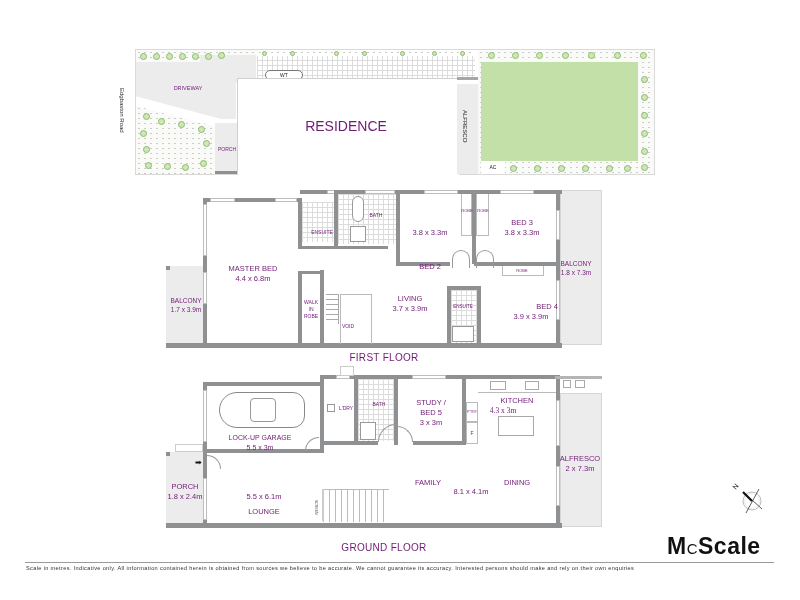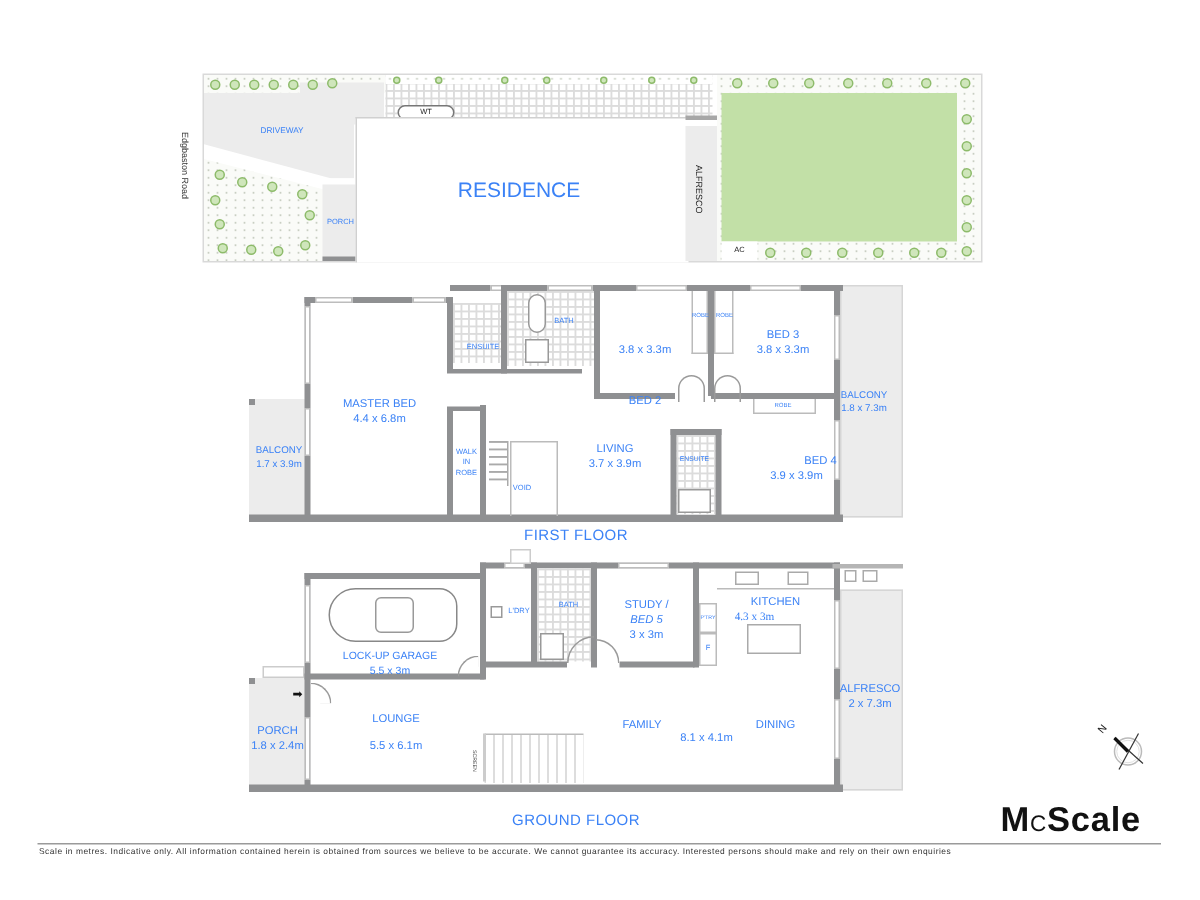--- a/index.html
+++ b/index.html
@@ -1,18 +1,18 @@
 <!DOCTYPE html>
 <html><head>
 <meta charset="utf-8">
 <style>
   html, body { margin:0; padding:0; background:#fff; }
   body { width:800px; height:600px; position:relative; overflow:hidden; font-family:"Liberation Sans", sans-serif; color:#222; }
   .abs { position:absolute; }
-  .lbl { position:absolute; text-align:center; font-size:7.5px; line-height:10px; color:#3b82f6; white-space:nowrap; transform:translate(-50%,-50%); }
+  .lbl { position:absolute; text-align:center; font-size:7.5px; line-height:10px; color:#701a75; white-space:nowrap; transform:translate(-50%,-50%); }
   .lbl.sm { font-size:5px; line-height:7px; }
   .lbl.big { font-size:14px; line-height:16px; }
   .lbl.title { font-size:10px; line-height:12px; letter-spacing:0.3px; }
   .wall { position:absolute; background:#8f9092; }
   .wall-lt { position:absolute; background:#d4d4d4; }
   .glass { position:absolute; background:#fff; border:1px solid #bdbdbd; box-sizing:border-box; }
   .grey-area { position:absolute; background:#ececec; }
   .tile { position:absolute; background-color:#fff;
           background-image:linear-gradient(#dcdcdc 1px, transparent 1px), linear-gradient(90deg,#dcdcdc 1px, transparent 1px);
           background-size:5px 5px; }
@@ -240,21 +240,21 @@
   <div class="abs" style="left:360px;top:422px;width:16px;height:18px;border:1px solid #999;background:#fff;box-sizing:border-box;"></div>
   <div class="wall" style="left:358px;top:441px;width:20px;height:4px;"></div>
   <div class="wall" style="left:394px;top:375px;width:4px;height:70px;"></div>
   <div class="lbl sm" style="left:379px;top:404px;">BATH</div>
   <div class="door-arc" style="left:378px;top:424px;width:18px;height:18px;border-radius:18px 0 0 0;border-right:none;border-bottom:none;"></div>
 
   <div class="wall" style="left:413px;top:441px;width:50px;height:4px;"></div>
   <div class="wall" style="left:462px;top:375px;width:4px;height:70px;"></div>
   <div class="door-arc" style="left:397px;top:426px;width:16px;height:16px;border-radius:0 16px 0 0;border-left:none;border-bottom:none;"></div>
   <div class="lbl" style="left:431px;top:403px;text-align:center;">STUDY /</div>
-  <div class="lbl" style="left:431px;top:413px;font-style:italic;">BED 5</div>
+  <div class="lbl" style="left:431px;top:413px;">BED 5</div>
   <div class="lbl" style="left:431px;top:423px;">3 x 3m</div>
 
   <div class="abs" style="left:466px;top:402px;width:12px;height:20px;border:1px solid #bbb;box-sizing:border-box;"></div>
   <div class="lbl sm" style="left:472px;top:412px;font-size:3.5px;">P'TRY</div>
   <div class="abs" style="left:466px;top:422px;width:12px;height:22px;border:1px solid #bbb;box-sizing:border-box;"></div>
   <div class="lbl sm" style="left:472px;top:433px;">F</div>
 
   <div class="abs" style="left:478px;top:379px;width:78px;height:13px;border-bottom:1px solid #bbb;"></div>
   <div class="abs" style="left:490px;top:381px;width:16px;height:9px;border:1px solid #aaa;box-sizing:border-box;"></div>
   <div class="abs" style="left:525px;top:381px;width:14px;height:9px;border:1px solid #aaa;box-sizing:border-box;"></div>
@@ -267,21 +267,21 @@
   <div class="abs" style="left:323px;top:489px;width:66px;height:32px;
        background-image:linear-gradient(90deg,#bbb 1px, transparent 1px);background-size:6px 32px;border-top:1px solid #bbb;"></div>
   <div class="abs" style="left:322px;top:489px;width:2px;height:32px;background:#ccc;"></div>
   <div class="abs vert" style="left:314px;top:500px;font-size:3.5px;color:#444;">SCREEN</div>
 
   <div class="door-arc" style="left:207px;top:455px;width:14px;height:14px;border-radius:0 14px 0 0;border-left:none;border-bottom:none;"></div>
   <div class="abs" style="left:195px;top:459px;font-size:8px;line-height:8px;color:#111;">➡</div>
 
   <div class="lbl" style="left:185px;top:487px;">PORCH</div>
   <div class="lbl" style="left:185px;top:497px;">1.8 x 2.4m</div>
-  <div class="lbl" style="left:264px;top:479px;">LOUNGE</div>
+  <div class="lbl" style="left:264px;top:512px;">LOUNGE</div>
   <div class="lbl" style="left:264px;top:497px;">5.5 x 6.1m</div>
   <div class="lbl" style="left:428px;top:483px;">FAMILY</div>
   <div class="lbl" style="left:471px;top:492px;">8.1 x 4.1m</div>
   <div class="lbl" style="left:517px;top:483px;">DINING</div>
   <div class="lbl" style="left:580px;top:459px;">ALFRESCO</div>
   <div class="lbl" style="left:580px;top:469px;">2 x 7.3m</div>
 
   <div class="lbl title" style="left:384px;top:548px;">GROUND FLOOR</div>
 </div>
 

